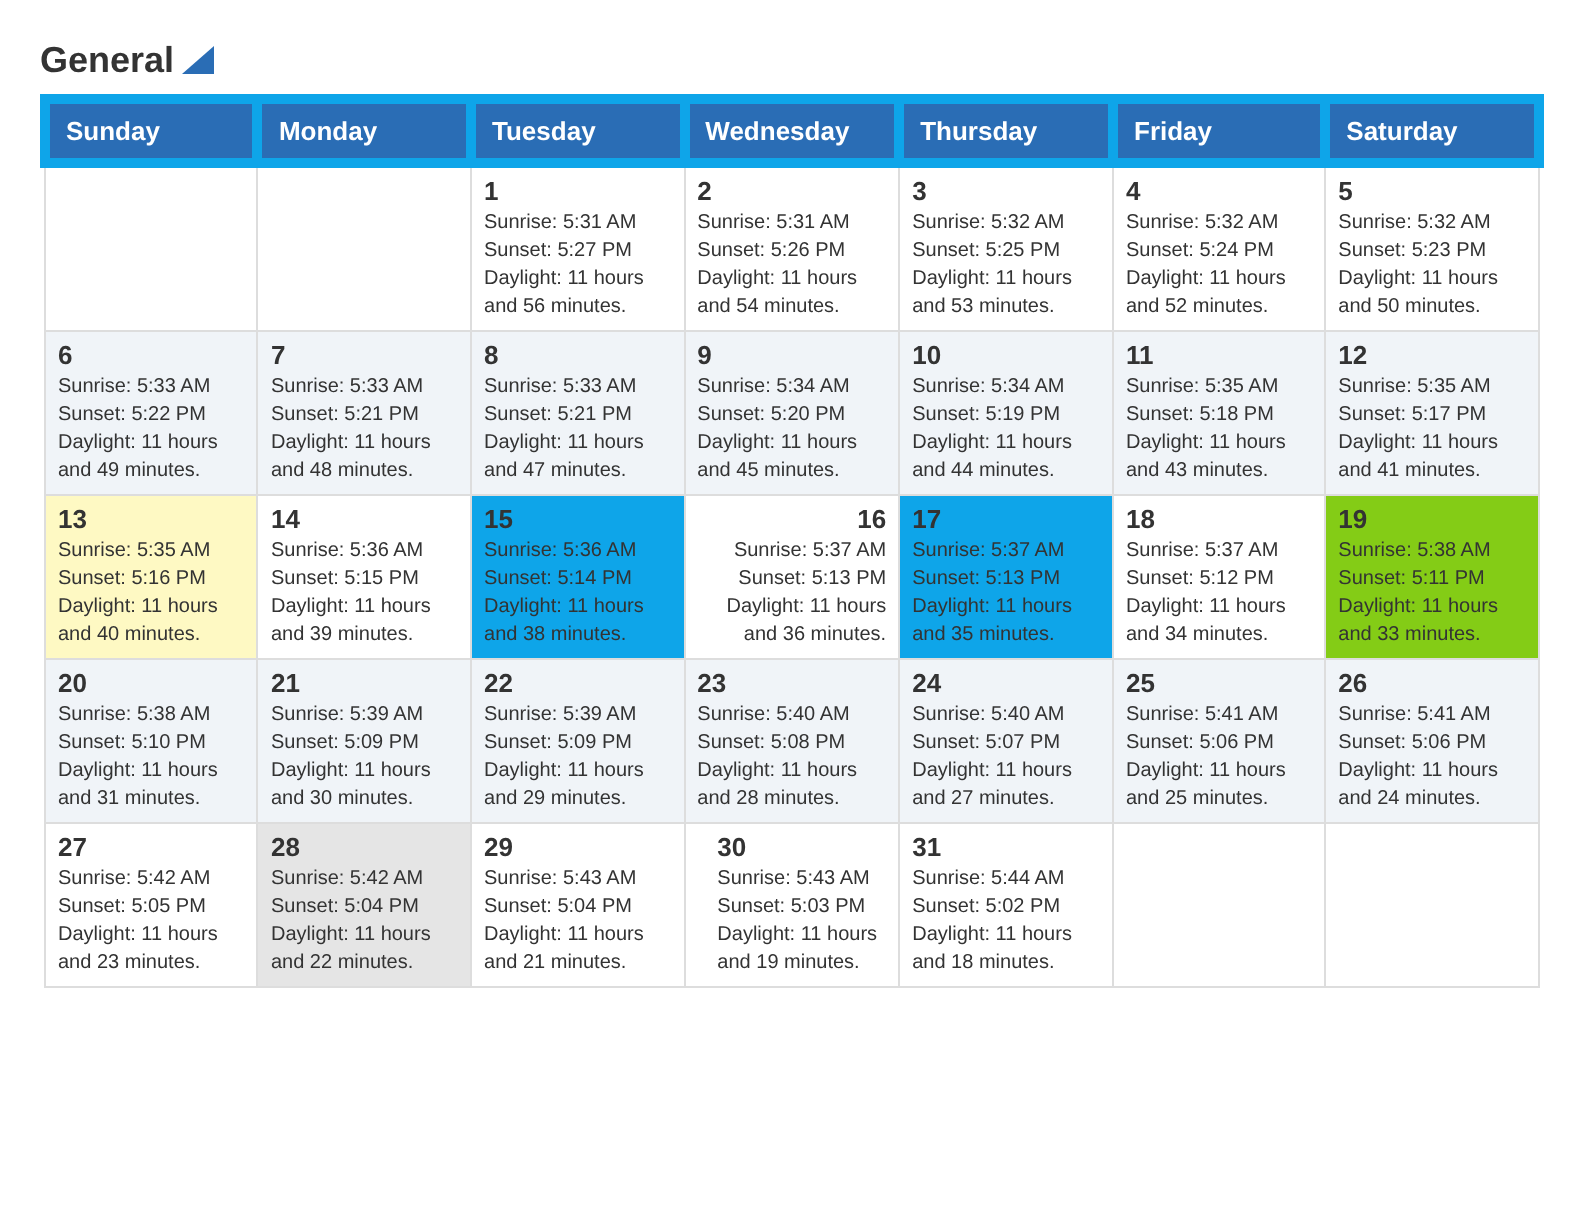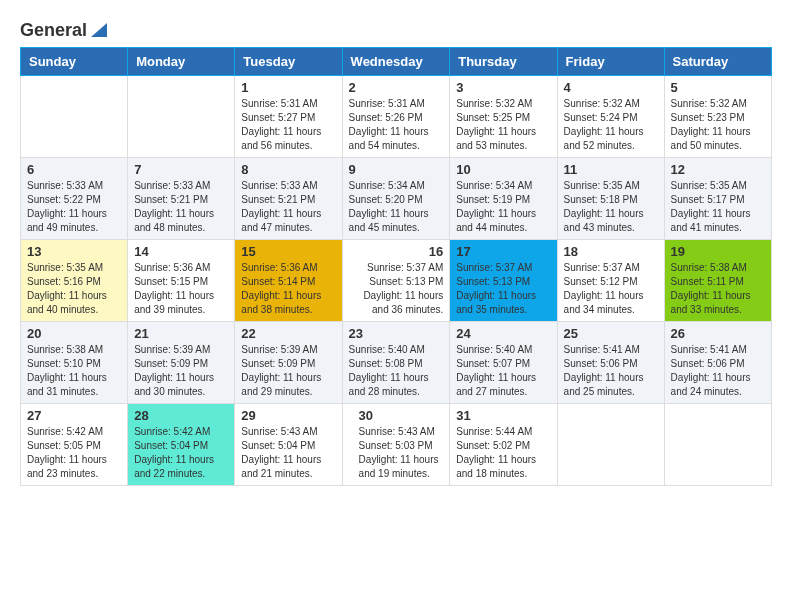--- a/index.html
+++ b/index.html
@@ -37,21 +37,21 @@
       width: 100%;
       border-collapse: collapse;
       border: 1px solid #ccc;
     }
     .calendar th {
       background-color: #2a6db5;
       color: white;
       text-align: left;
       padding: 6px 8px;
       font-size: 13px;
-      border: 1px solid #0ea5e9;
+      border: 5px solid #0ea5e9;
     }
     .calendar td {
       vertical-align: top;
       padding: 4px 6px;
       border: 1px solid #ddd;
       width: 108px;
       min-height: 80px;
       font-size: 10.5px;
       color: #333;
       background: #fff;
@@ -196,21 +196,21 @@
           <div class="day-info" style="white-space: pre-line;">Sunrise: 5:35 AM
 Sunset: 5:16 PM
 Daylight: 11 hours and 40 minutes.</div>
         </td>
         <td style="background: rgb(255, 255, 255);">
           <div class="day-number">14</div>
           <div class="day-info" style="white-space: pre-line;">Sunrise: 5:36 AM
 Sunset: 5:15 PM
 Daylight: 11 hours and 39 minutes.</div>
         </td>
-        <td style="background: #eab308; margin-top: 24px;">
+        <td style="background: #0ea5e9; margin-top: 24px;">
           <div class="day-number">15</div>
           <div class="day-info" style="white-space: pre-line;">Sunrise: 5:36 AM
 Sunset: 5:14 PM
 Daylight: 11 hours and 38 minutes.</div>
         </td>
         <td style="background: rgb(255, 255, 255); text-align: right;">
           <div class="day-number">16</div>
           <div class="day-info" style="white-space: pre-line;">Sunrise: 5:37 AM
 Sunset: 5:13 PM
 Daylight: 11 hours and 36 minutes.</div>
@@ -278,21 +278,21 @@
 Daylight: 11 hours and 24 minutes.</div>
         </td>
       </tr>
       <tr>
         <td style="background: rgb(255, 255, 255);">
           <div class="day-number">27</div>
           <div class="day-info" style="white-space: pre-line;">Sunrise: 5:42 AM
 Sunset: 5:05 PM
 Daylight: 11 hours and 23 minutes.</div>
         </td>
-        <td style="background: #5eead4;">
+        <td style="background: #e5e5e5;">
           <div class="day-number">28</div>
           <div class="day-info" style="white-space: pre-line;">Sunrise: 5:42 AM
 Sunset: 5:04 PM
 Daylight: 11 hours and 22 minutes.</div>
         </td>
         <td style="background: rgb(255, 255, 255);">
           <div class="day-number">29</div>
           <div class="day-info" style="white-space: pre-line;">Sunrise: 5:43 AM
 Sunset: 5:04 PM
 Daylight: 11 hours and 21 minutes.</div>

